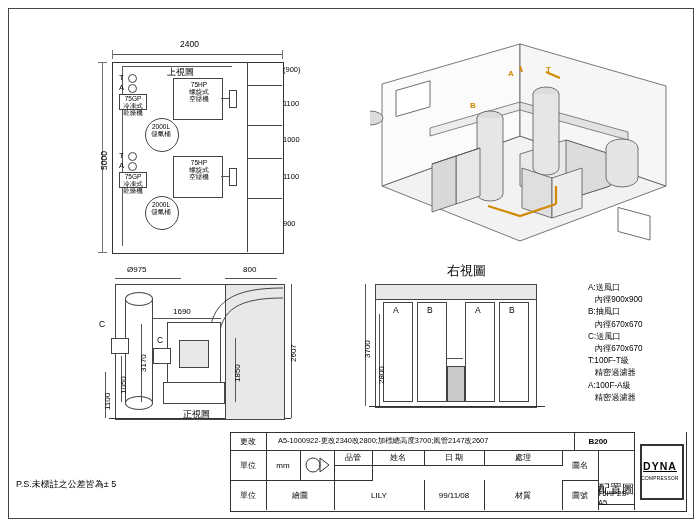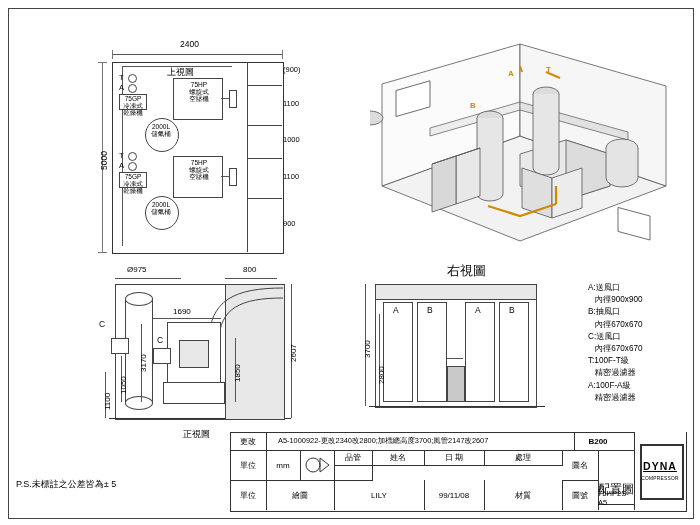--- a/index.html
+++ b/index.html
@@ -205,21 +205,21 @@
 
     <div class="thin" style="left:196px;top:22px;width:1px;height:134px;background:#555;"></div>
     <div class="vlbl" style="left:194px;top:100px;font-size:8px;transform:rotate(-90deg);">2607</div>
 
     <div class="thin" style="left:26px;top:94px;width:1px;height:46px;background:#555;"></div>
     <div class="vlbl" style="left:24px;top:132px;font-size:8px;transform:rotate(-90deg);">1050</div>
 
     <div class="thin" style="left:10px;top:110px;width:1px;height:46px;background:#555;"></div>
     <div class="vlbl" style="left:8px;top:148px;font-size:8px;transform:rotate(-90deg);">1100</div>
 
-    <div class="lbl" style="left:88px;top:168px;font-size:9px;">正視圖</div>
+    <div class="lbl" style="left:88px;top:148px;font-size:9px;">正視圖</div>
   </div>
 
   <div style="position:absolute;left:355px;top:262px;width:215px;height:175px;">
     <div class="lbl" style="left:92px;top:2px;font-size:13px;">右視圖</div>
 
     <div class="box" style="left:20px;top:22px;width:160px;height:122px;"></div>
     <div class="thin" style="left:14px;top:144px;width:176px;height:1px;background:#333;"></div>
 
     <div class="boxg" style="left:20px;top:22px;width:160px;height:14px;"></div>
 

